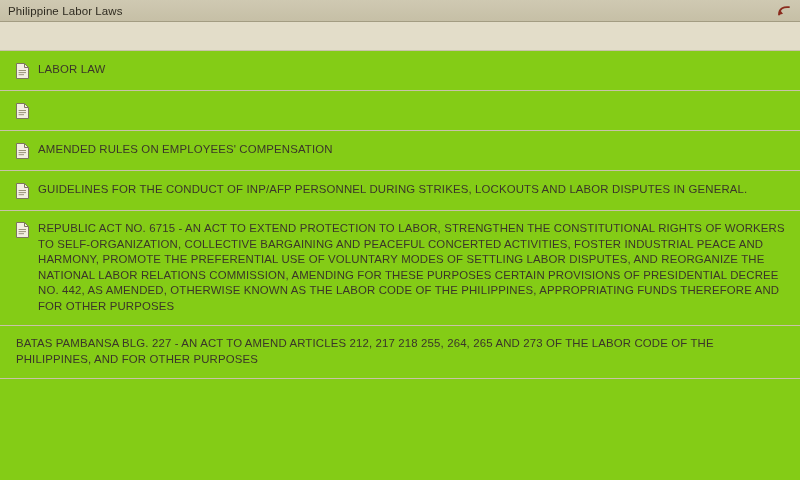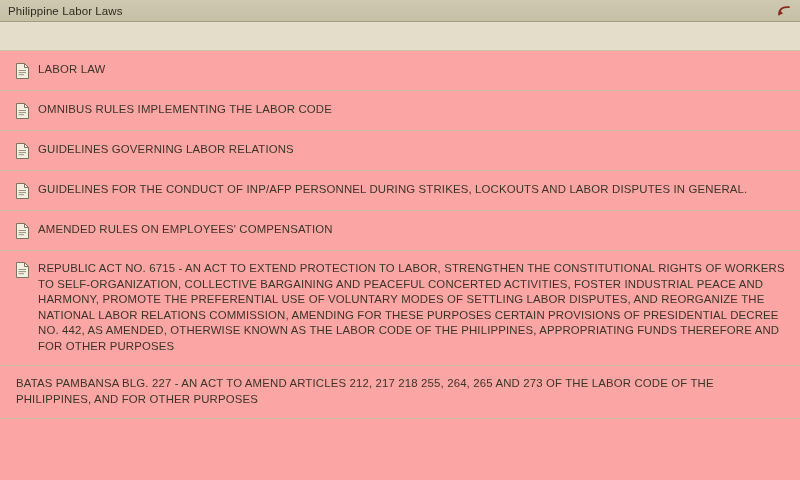--- a/index.html
+++ b/index.html
@@ -52,21 +52,21 @@
   .back-icon {
     width: 20px;
     height: 20px;
     display: block;
     cursor: pointer;
   }
   
   .list {
     flex: 1 1 auto;
     overflow: hidden;
-    background: #fca5a5;
+    background: #84cc16;
   }
   .list-item {
     display: flex;
     align-items: flex-start;
     gap: 9px;
     padding: 11px 14px 11px 16px;
     border-bottom: 1px solid #c9c2a8;
     box-sizing: border-box;
     cursor: pointer;
   }
@@ -123,54 +123,43 @@
 
 
     <div class="list-item">
       <span class="doc-icon">
         <svg width="13" height="16" viewBox="0 0 13 16" aria-hidden="true">
           <path d="M0.5 0.5 H8.5 L12.5 4.5 V15.5 H0.5 Z" fill="#f3efe2" stroke="#7d765f" stroke-width="1"></path>
           <path d="M8.5 0.5 V4.5 H12.5" fill="none" stroke="#7d765f" stroke-width="1"></path>
           <path d="M2.6 7.5 H10 M2.6 9.6 H10 M2.6 11.7 H8" stroke="#9a937a" stroke-width="1"></path>
         </svg>
       </span>
-      <span class="item-label">OMNIBUS RULES IMPLEMENTING THE LABOR CODE</span>
     </div>
+
 
     <div class="list-item">
       <span class="doc-icon">
         <svg width="13" height="16" viewBox="0 0 13 16" aria-hidden="true">
           <path d="M0.5 0.5 H8.5 L12.5 4.5 V15.5 H0.5 Z" fill="#f3efe2" stroke="#7d765f" stroke-width="1"></path>
           <path d="M8.5 0.5 V4.5 H12.5" fill="none" stroke="#7d765f" stroke-width="1"></path>
           <path d="M2.6 7.5 H10 M2.6 9.6 H10 M2.6 11.7 H8" stroke="#9a937a" stroke-width="1"></path>
         </svg>
       </span>
-      <span class="item-label">GUIDELINES GOVERNING LABOR RELATIONS</span>
+      <span class="item-label">AMENDED RULES ON EMPLOYEES' COMPENSATION</span>
     </div>
 
     <div class="list-item">
       <span class="doc-icon">
         <svg width="13" height="16" viewBox="0 0 13 16" aria-hidden="true">
           <path d="M0.5 0.5 H8.5 L12.5 4.5 V15.5 H0.5 Z" fill="#f3efe2" stroke="#7d765f" stroke-width="1"></path>
           <path d="M8.5 0.5 V4.5 H12.5" fill="none" stroke="#7d765f" stroke-width="1"></path>
           <path d="M2.6 7.5 H10 M2.6 9.6 H10 M2.6 11.7 H8" stroke="#9a937a" stroke-width="1"></path>
         </svg>
       </span>
       <span class="item-label">GUIDELINES FOR THE CONDUCT OF INP/AFP PERSONNEL DURING STRIKES, LOCKOUTS AND LABOR DISPUTES IN GENERAL.</span>
-    </div>
-
-    <div class="list-item">
-      <span class="doc-icon">
-        <svg width="13" height="16" viewBox="0 0 13 16" aria-hidden="true">
-          <path d="M0.5 0.5 H8.5 L12.5 4.5 V15.5 H0.5 Z" fill="#f3efe2" stroke="#7d765f" stroke-width="1"></path>
-          <path d="M8.5 0.5 V4.5 H12.5" fill="none" stroke="#7d765f" stroke-width="1"></path>
-          <path d="M2.6 7.5 H10 M2.6 9.6 H10 M2.6 11.7 H8" stroke="#9a937a" stroke-width="1"></path>
-        </svg>
-      </span>
-      <span class="item-label">AMENDED RULES ON EMPLOYEES' COMPENSATION</span>
     </div>
 
 
     <div class="list-item multiline">
       <span class="doc-icon">
         <svg width="13" height="16" viewBox="0 0 13 16" aria-hidden="true">
           <path d="M0.5 0.5 H8.5 L12.5 4.5 V15.5 H0.5 Z" fill="#f3efe2" stroke="#7d765f" stroke-width="1"></path>
           <path d="M8.5 0.5 V4.5 H12.5" fill="none" stroke="#7d765f" stroke-width="1"></path>
           <path d="M2.6 7.5 H10 M2.6 9.6 H10 M2.6 11.7 H8" stroke="#9a937a" stroke-width="1"></path>
         </svg>

